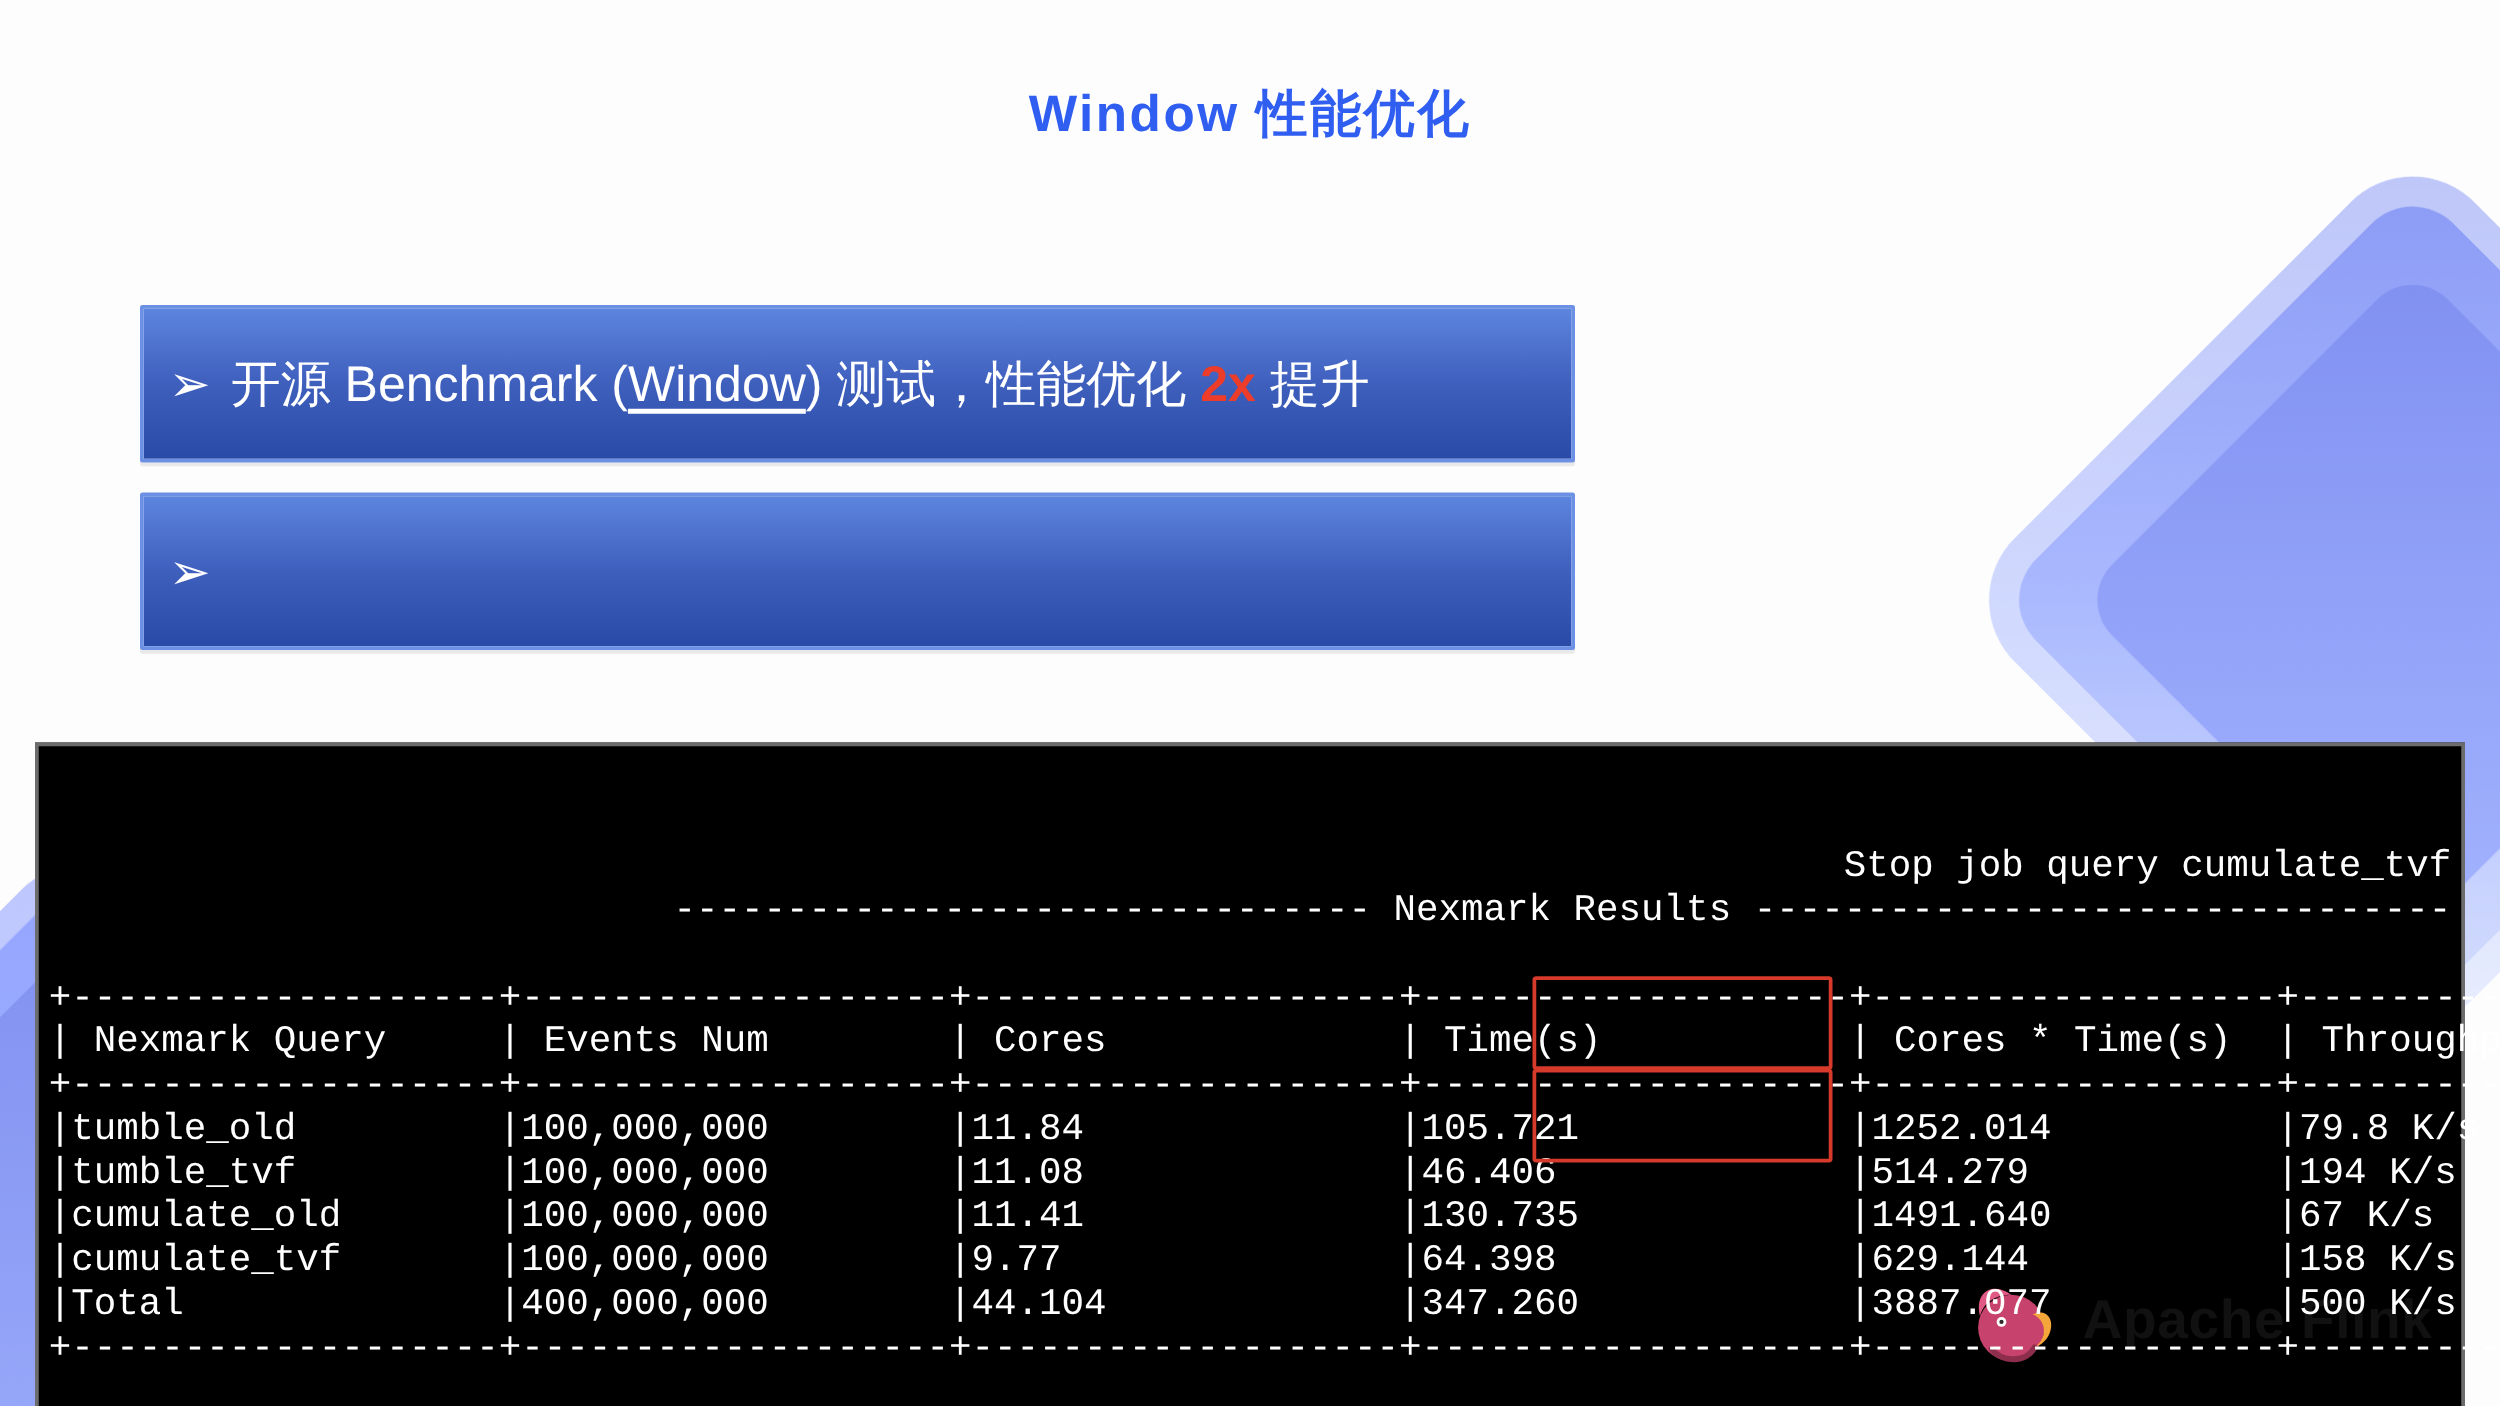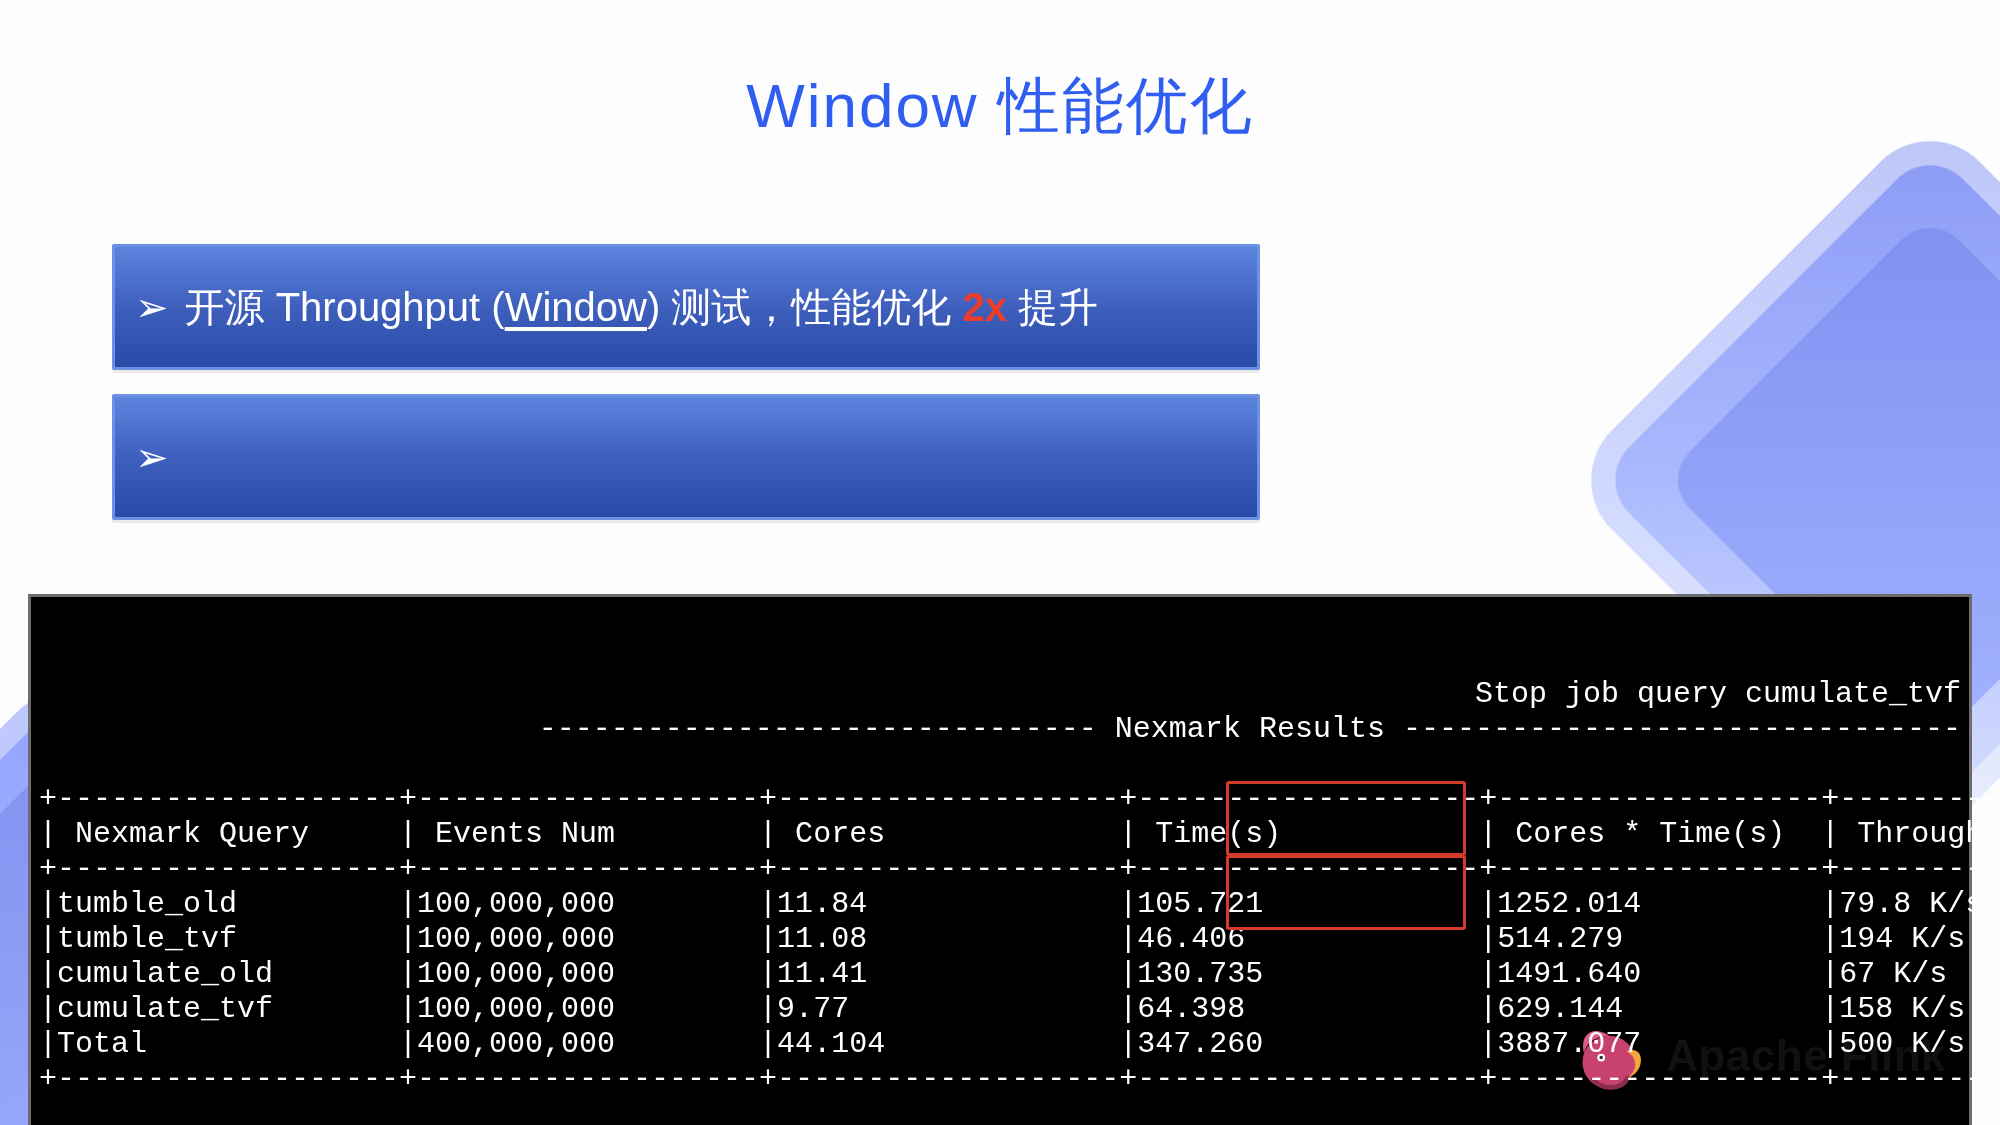--- a/index.html
+++ b/index.html
@@ -48,22 +48,22 @@
     position: absolute; inset: 70px;
     border-radius: 40px;
     background: linear-gradient(135deg,#3b53ea,#6b85ff);
     opacity: 0.88;
   }
 
   .title {
     position: absolute;
     top: 64px; left: 0; right: 0;
     text-align: center;
-    font-size: 62px;
-    font-weight: 400;
+    font-size: 41px;
+    font-weight: 700;
     color: #2f5ef0;
     letter-spacing: 2px;
   }
 
   .bullet-box {
     position: absolute;
     left: 112px;
     width: 1096px;
     height: 120px;
     padding: 0 26px 0 20px;
@@ -130,21 +130,21 @@
 <body>
 
 <div class="bg-shape bg-left"></div>
 <div class="bg-shape bg-right"></div>
 
 <div class="title">Window 性能优化</div>
 
 <div class="bullet-box one">
   <span class="bullet-arrow">➢</span>
   <span class="bullet-text">
-    <span>开源 Throughput (</span><span class="underline">Window</span><span>) 测试，性能优化 </span><span class="red">2x</span><span> 提升</span>
+    <span>开源 Benchmark (</span><span class="underline">Window</span><span>) 测试，性能优化 </span><span class="red">2x</span><span> 提升</span>
   </span>
 </div>
 
 <div class="bullet-box two">
   <span class="bullet-arrow">➢</span>
 </div>
 
 <div class="terminal-wrap">
   <div id="terminal-text">Stop job query cumulate_tvf
 ------------------------------- Nexmark Results -------------------------------

